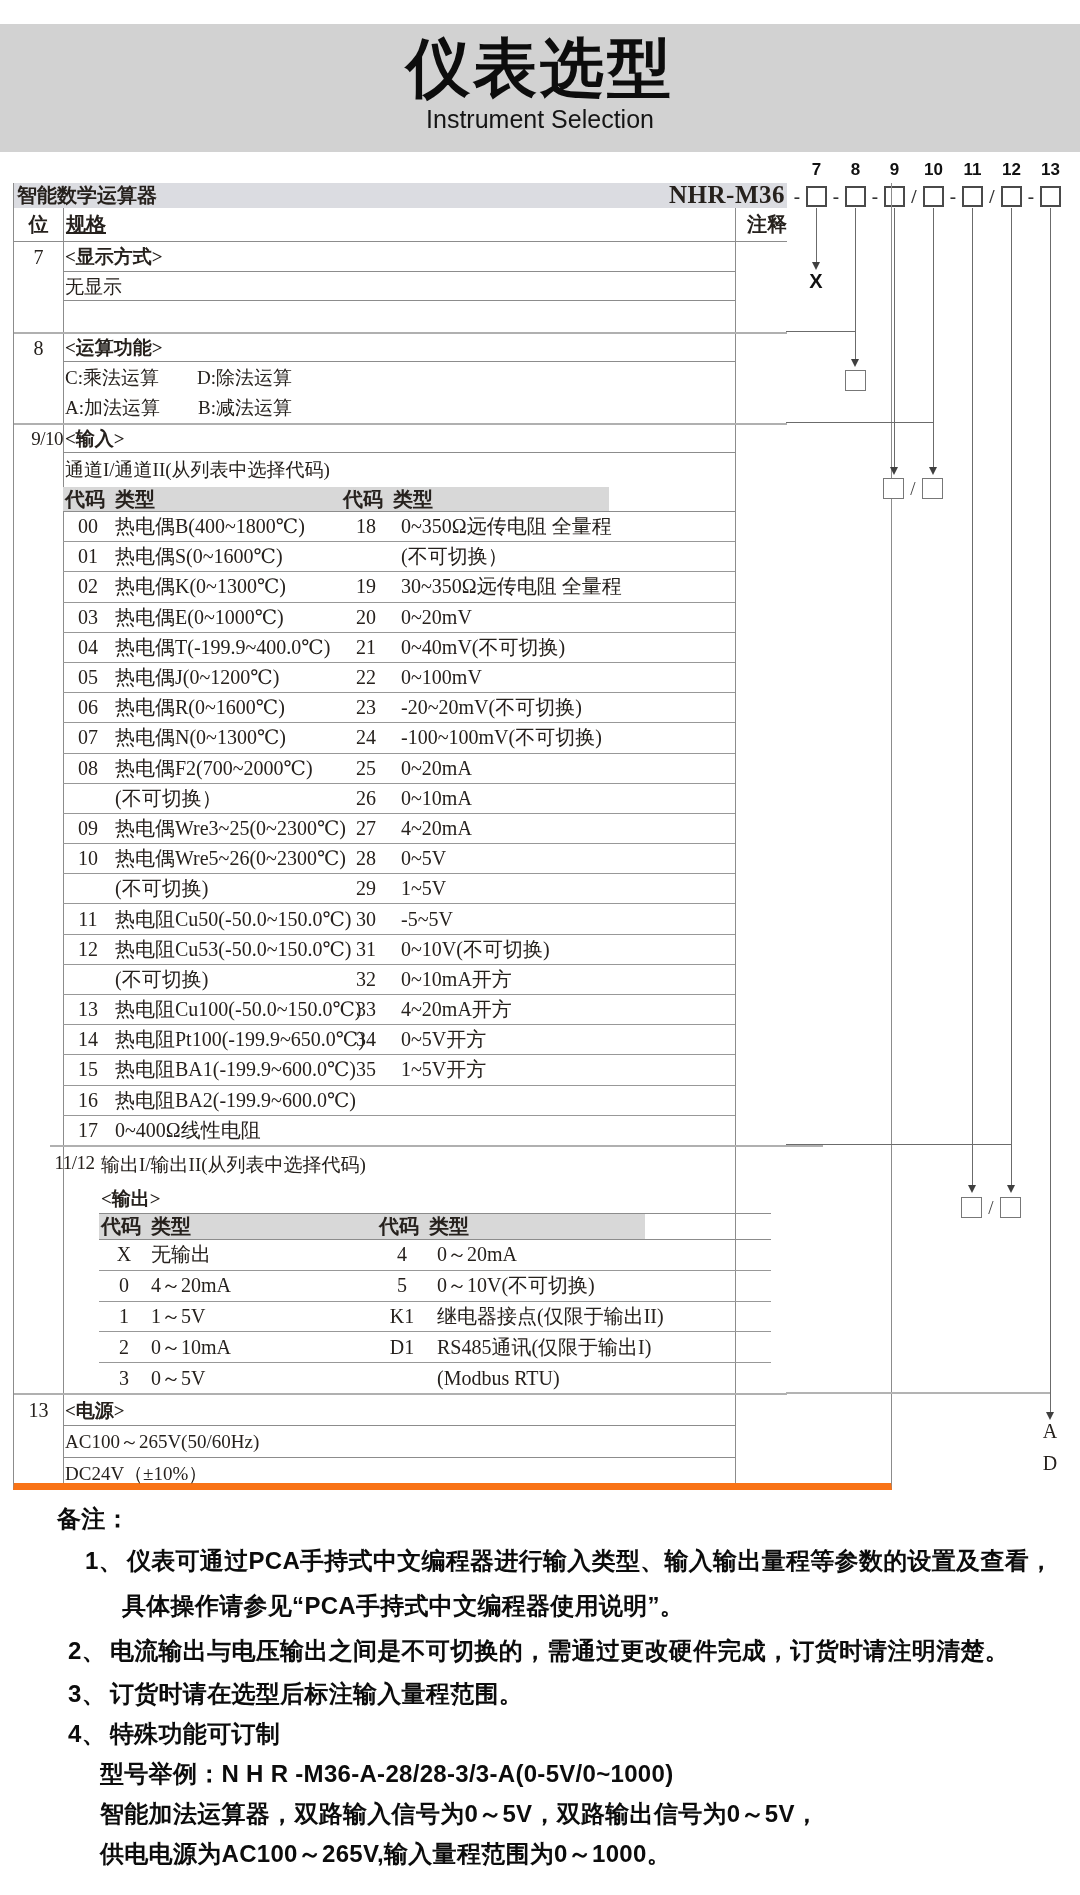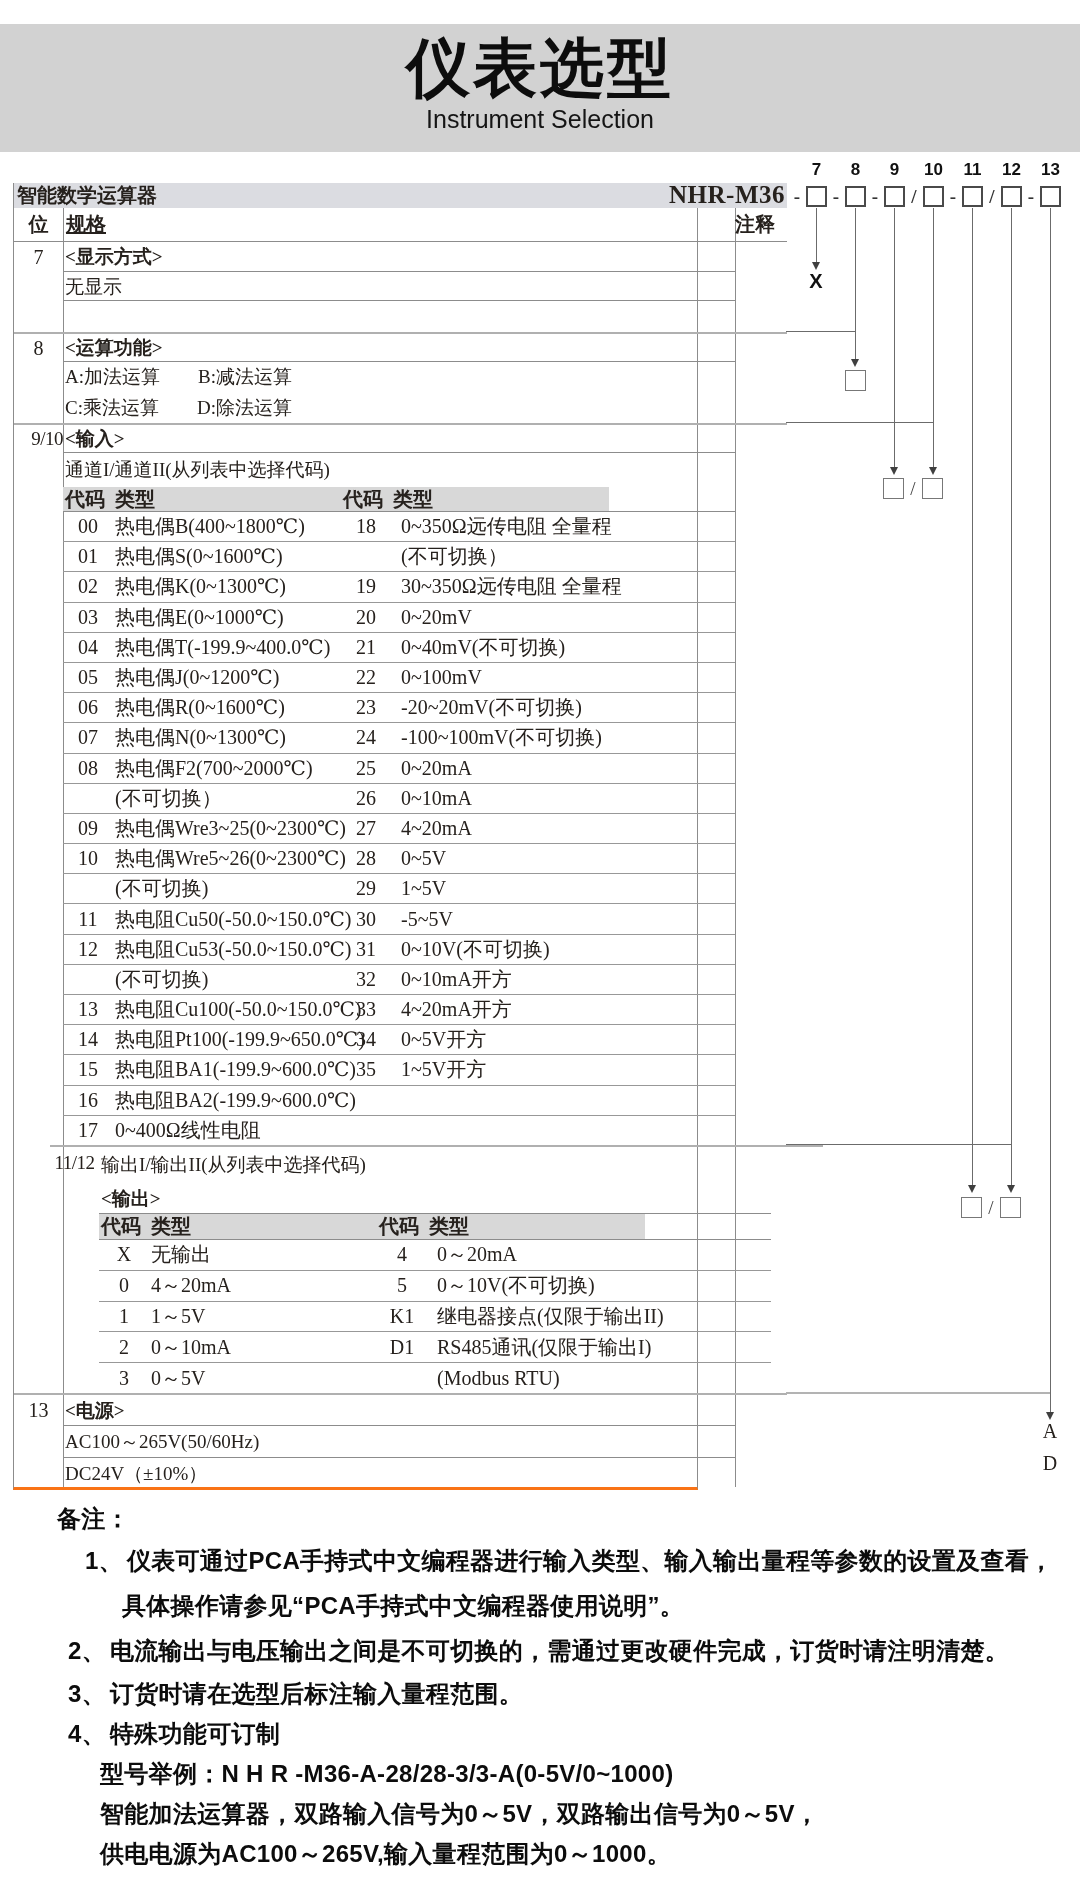--- a/index.html
+++ b/index.html
@@ -4,32 +4,32 @@
 <style>
   html,body{margin:0;padding:0;background:#fff;}
   .page{position:relative;width:1080px;height:1895px;background:#fff;overflow:hidden;
         font-family:"Liberation Serif","DejaVu Serif",serif;color:#26211d;}
   
   .hdr-band{position:absolute;left:0;top:24px;width:1080px;height:128px;background:#d2d2d2;text-align:center;}
   .hdr-title{margin-top:8px;font-family:"Liberation Sans","DejaVu Sans",sans-serif;
              font-size:64px;font-weight:900;letter-spacing:3px;color:#0d0d0d;line-height:72px;}
   .hdr-sub{font-family:"Liberation Sans","DejaVu Sans",sans-serif;font-size:25px;font-weight:500;color:#151515;line-height:30px;}
   
-  .sel-table{position:absolute;left:13px;top:183px;width:685px;height:1307px;
-             border-left:1px solid #8c8c8c;border-right:1px solid #8c8c8c;border-bottom:3px solid #f97316;box-sizing:border-box;}
+  .sel-table{position:absolute;left:13px;top:183px;width:879px;height:1307px;
+             border-left:1px solid #8c8c8c;border-right:1px solid #8c8c8c;border-bottom:7px solid #f97316;box-sizing:border-box;}
   .tbar{position:absolute;left:0;top:0;width:773px;height:25px;background:#dbdce1;}
   .tbar .pname{position:absolute;left:3px;top:0;font-size:20px;font-weight:700;line-height:25px;}
   .tbar .mcode{position:absolute;right:2px;top:-2px;font-size:25px;font-weight:700;letter-spacing:.5px;line-height:28px;}
   .vline{position:absolute;width:1px;background:#8c8c8c;top:25px;bottom:0;}
   .thead{position:absolute;left:0;top:25px;width:773px;height:34px;border-bottom:1px solid #8c8c8c;box-sizing:border-box;
          display:grid;grid-template-columns:49px 672px 52px;}
   .thead div{font-size:20px;font-weight:700;line-height:33px;}
   .th-pos{text-align:center;}
   .th-spec{padding-left:3px;text-decoration:underline;}
-  .th-note{text-align:left;}
+  .th-note{text-align:right;}
   .section{position:absolute;left:0;width:773px;box-sizing:border-box;}
   .sec-b{border-top:2px solid #b0b0b0;}
   .pos-cell{position:absolute;left:0;top:0;width:49px;text-align:center;font-size:20px;}
   .pos-sm{font-size:19px;letter-spacing:-.5px;}
   .rows{position:absolute;left:49px;top:0;bottom:0;width:672px;}
   .r{box-sizing:border-box;font-size:19px;padding-left:2px;white-space:nowrap;overflow:visible;}
   .bb{border-bottom:1px solid #8c8c8c;}
   .codehdr{position:relative;box-sizing:border-box;display:grid;grid-template-columns:50px 228px 50px 1fr;}
   .codehdr:before{content:"";position:absolute;left:0;top:0;bottom:0;width:546px;background:#d8d8d8;}
   .codehdr span{position:relative;font-size:20px;font-weight:700;white-space:nowrap;padding-left:2px;}
@@ -133,22 +133,22 @@
         <div class="r bb" style="height:30px;line-height:30px;font-weight:700;">&lt;显示方式&gt;</div>
         <div class="r bb" style="height:29px;line-height:29px;">无显示</div>
         <div class="r" style="height:31px;line-height:31px;"></div>
       </div>
     </div>
 
     <div class="section sec-b" style="top:149px;height:91px;">
       <div class="pos-cell" style="line-height:28px;">8</div>
       <div class="rows">
         <div class="r bb" style="height:28px;line-height:28px;font-weight:700;">&lt;运算功能&gt;</div>
+        <div class="r" style="height:31px;line-height:31px;">C:乘法运算　　D:除法运算</div>
         <div class="r" style="height:30px;line-height:30px;">A:加法运算　　B:减法运算</div>
-        <div class="r" style="height:31px;line-height:31px;">C:乘法运算　　D:除法运算</div>
       </div>
     </div>
 
     <div class="section sec-b" style="top:240px;height:722px;">
       <div class="pos-cell pos-sm" style="line-height:28px;text-align:right;">9/10</div>
       <div class="rows">
         <div class="r bb" style="height:28px;line-height:28px;font-weight:700;">&lt;输入&gt;</div>
         <div class="r" style="height:34px;line-height:34px;">通道I/通道II(从列表中选择代码)</div>
         <div class="codehdr bb" style="height:25px;line-height:24px;">
           <span>代码</span>

